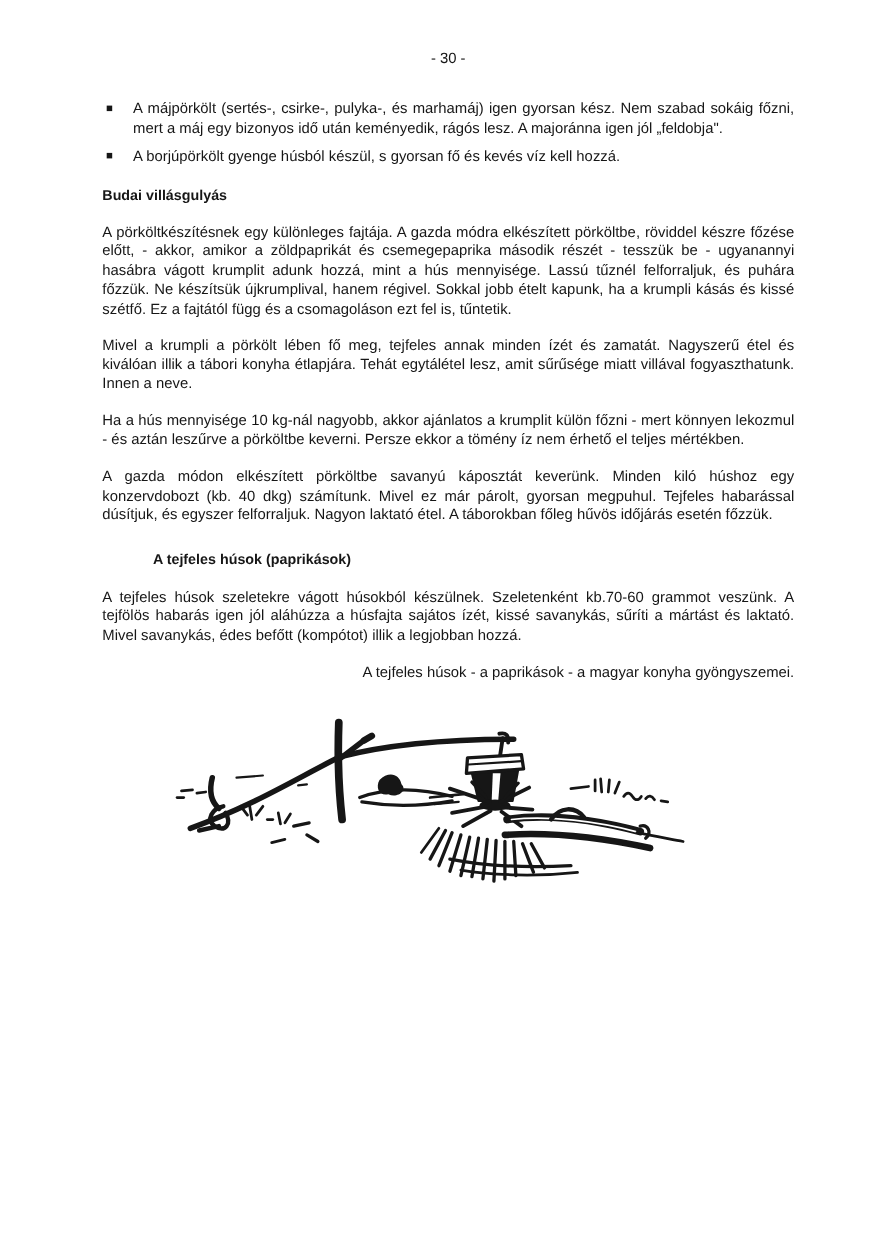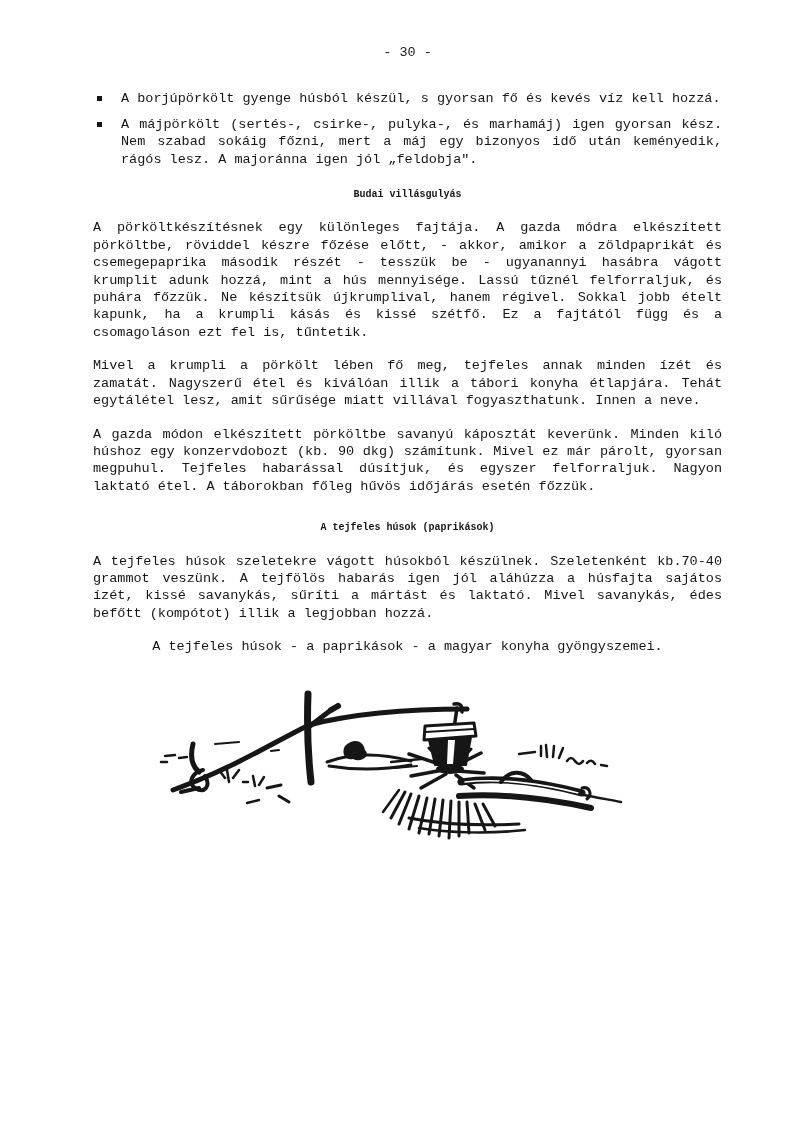--- a/index.html
+++ b/index.html
@@ -1,63 +1,64 @@
 <!DOCTYPE html>
 <html><head>
 <meta charset="utf-8">
 <style>
   html, body { margin: 0; padding: 0; background: #ffffff; }
   body { width: 793px; height: 1122px; overflow: hidden; }
   .page {
     box-sizing: border-box;
     width: 793px; height: 1122px;
     padding: 44px 71px 0 93px;
-    font-family: Liberation Mono, monospace;
+    font-family: Liberation Sans, sans-serif;
     font-size: 13.5px;
     line-height: 17.4px;
     color: #161616;
     background: #ffffff;
   }
   .page-number { text-align: center; margin-bottom: 29px; }
   .bullet-list { list-style: none; margin: 0; padding: 0; }
   .bullet-item { position: relative; padding-left: 28px; margin: 0 0 8px 0; text-align: justify; }
   .bullet-marker { position: absolute; left: 4px; top: 6px; width: 5px; height: 5px; background: #161616; }
-  .heading { font-size: 10px; font-weight: bold; margin: 18px 0 12px 0; text-align: center; }
-  .heading-tejfeles { margin-top: 24px; margin-bottom: 10px; }
+  .heading { font-size: 13px; font-weight: bold; margin: 18px 0 12px 0; }
+  .heading-tejfeles { margin-top: 24px; margin-bottom: 10px; margin-left: 46px; }
   .para { margin: 16px 0 8px 0; text-align: justify; }
-  .closing-line { text-align: center; margin-top: 16px; margin-bottom: 0; }
+  .closing-line { text-align: right; margin-top: 16px; margin-bottom: 0; }
   .illustration { margin: 10px 0 0 66px; width: 472px; height: 192px; }
   .illustration svg { display: block; }
 </style>
 </head>
 <body>
 
 <div class="page">
 
   <div class="page-number">- 30 -</div>
 
   <ul class="bullet-list">
     <li class="bullet-item">
       <span class="bullet-marker"></span>
-      <span class="bullet-text">A borjúpörkölt gyenge húsból készül, s gyorsan fő és kevés víz kell hozzá.</span>
+      <span class="bullet-text">A májpörkölt (sertés-, csirke-, pulyka-, és marhamáj) igen gyorsan kész. Nem szabad sokáig főzni, mert a máj egy bizonyos idő után keményedik, rágós lesz. A majoránna igen jól „feldobja".</span>
     </li>
     <li class="bullet-item">
       <span class="bullet-marker"></span>
-      <span class="bullet-text">A májpörkölt (sertés-, csirke-, pulyka-, és marhamáj) igen gyorsan kész. Nem szabad sokáig főzni, mert a máj egy bizonyos idő után keményedik, rágós lesz. A majoránna igen jól „feldobja".</span>
+      <span class="bullet-text">A borjúpörkölt gyenge húsból készül, s gyorsan fő és kevés víz kell hozzá.</span>
     </li>
   </ul>
 
   <h2 class="heading">Budai villásgulyás</h2>
   <p class="para">A pörköltkészítésnek egy különleges fajtája. A gazda módra elkészített pörköltbe, röviddel készre főzése előtt, - akkor, amikor a zöldpaprikát és csemegepaprika második részét - tesszük be - ugyanannyi hasábra vágott krumplit adunk hozzá, mint a hús mennyisége. Lassú tűznél felforraljuk, és puhára főzzük. Ne készítsük újkrumplival, hanem régivel. Sokkal jobb ételt kapunk, ha a krumpli kásás és kissé szétfő. Ez a fajtától függ és a csomagoláson ezt fel is, tűntetik.</p>
   <p class="para">Mivel a krumpli a pörkölt lében fő meg, tejfeles annak minden ízét és zamatát. Nagyszerű étel és kiválóan illik a tábori konyha étlapjára. Tehát egytálétel lesz, amit sűrűsége miatt villával fogyaszthatunk. Innen a neve.</p>
+  <p class="para">Ha a hús mennyisége 10 kg-nál nagyobb, akkor ajánlatos a krumplit külön főzni - mert könnyen lekozmul - és aztán leszűrve a pörköltbe keverni. Persze ekkor a tömény íz nem érhető el teljes mértékben.</p>
 
-  <p class="para">A gazda módon elkészített pörköltbe savanyú káposztát keverünk. Minden kiló húshoz egy konzervdobozt (kb. 90 dkg) számítunk. Mivel ez már párolt, gyorsan megpuhul. Tejfeles habarással dúsítjuk, és egyszer felforraljuk. Nagyon laktató étel. A táborokban főleg hűvös időjárás esetén főzzük.</p>
+  <p class="para">A gazda módon elkészített pörköltbe savanyú káposztát keverünk. Minden kiló húshoz egy konzervdobozt (kb. 40 dkg) számítunk. Mivel ez már párolt, gyorsan megpuhul. Tejfeles habarással dúsítjuk, és egyszer felforraljuk. Nagyon laktató étel. A táborokban főleg hűvös időjárás esetén főzzük.</p>
 
   <h2 class="heading heading-tejfeles">A tejfeles húsok (paprikások)</h2>
-  <p class="para">A tejfeles húsok szeletekre vágott húsokból készülnek. Szeletenként kb.70-40 grammot veszünk. A tejfölös habarás igen jól aláhúzza a húsfajta sajátos ízét, kissé savanykás, sűríti a mártást és laktató. Mivel savanykás, édes befőtt (kompótot) illik a legjobban hozzá.</p>
+  <p class="para">A tejfeles húsok szeletekre vágott húsokból készülnek. Szeletenként kb.70-60 grammot veszünk. A tejfölös habarás igen jól aláhúzza a húsfajta sajátos ízét, kissé savanykás, sűríti a mártást és laktató. Mivel savanykás, édes befőtt (kompótot) illik a legjobban hozzá.</p>
   <p class="para closing-line">A tejfeles húsok -  a paprikások - a magyar konyha gyöngyszemei.</p>
 
   <div class="illustration">
     <svg width="472" height="192" viewBox="0 0 472 192" fill="none" stroke="#161616" stroke-linecap="round" stroke-linejoin="round">
 
       <path d="M14,124 C 70,104 110,79 150,59 C 200,46 262,43 308,43" stroke-width="5"></path>
 
       <path d="M34,78 C 31,90 33,100 40,106" stroke-width="5"></path>
       <path d="M44,104 C 34,106 28,116 36,122 C 46,128 52,120 46,110" stroke-width="4"></path>
       <path d="M22,126 L40,122" stroke-width="4"></path>

